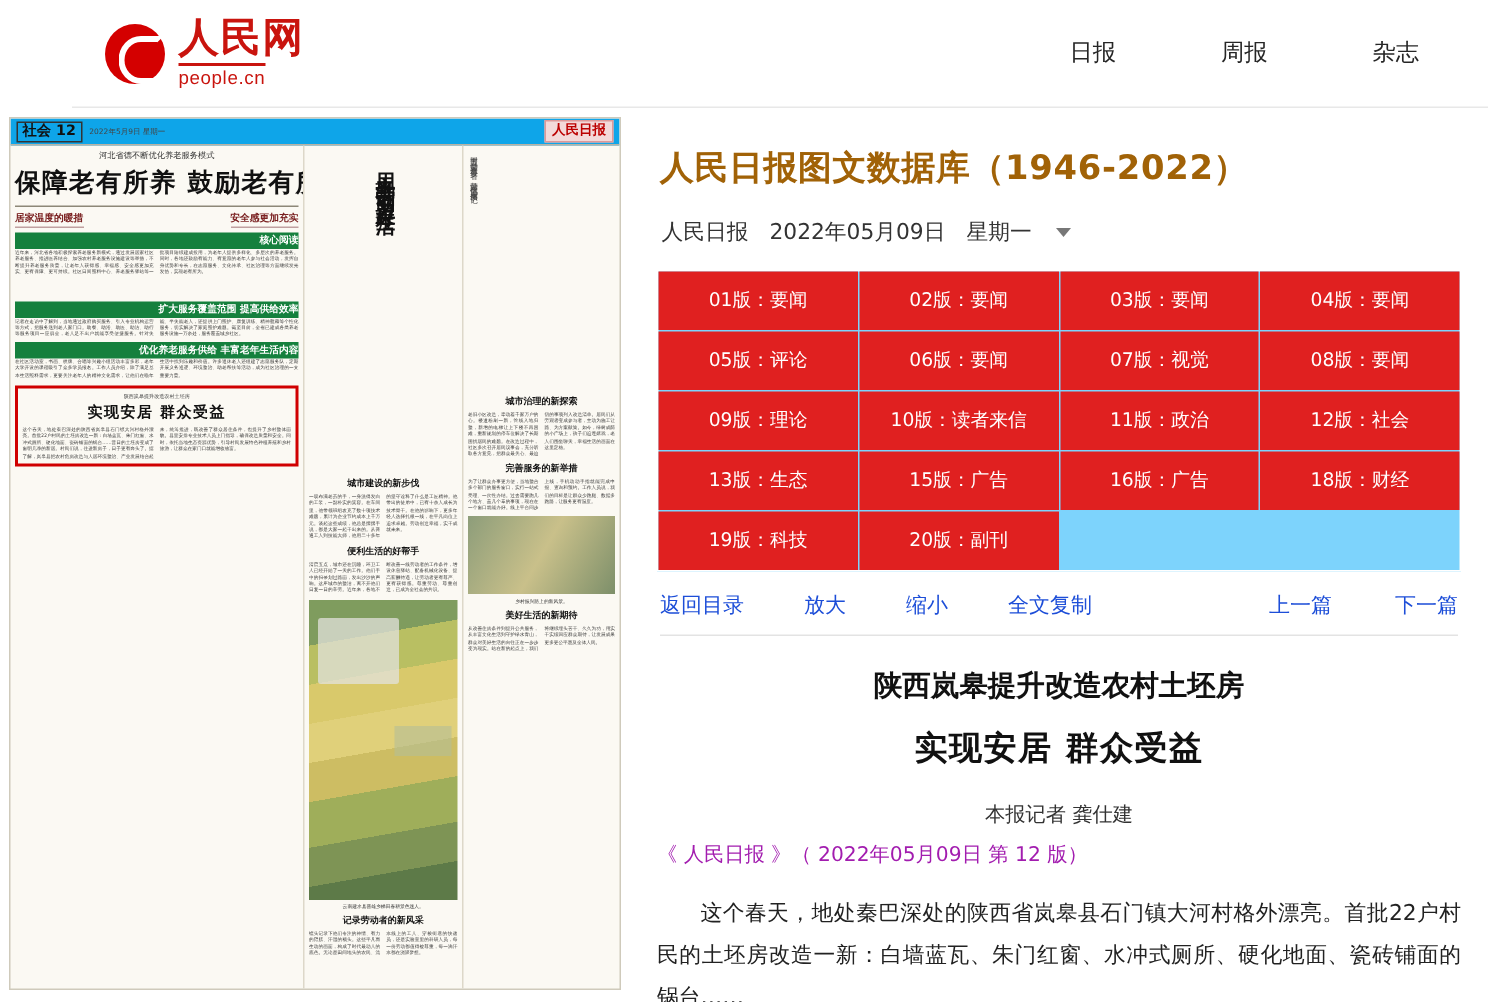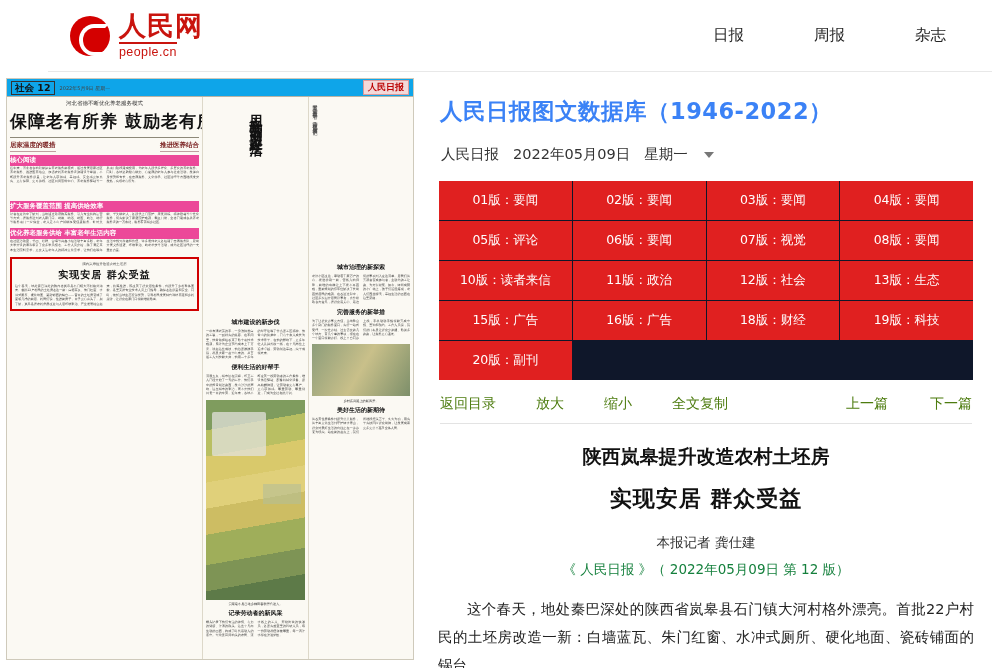--- a/index.html
+++ b/index.html
@@ -139,22 +139,22 @@
     font-size: 6.5px;
     font-weight: bold;
     color: #7a2020;
     border-bottom: 1px solid #c0a0a0;
     padding-bottom: 1px;
   }
   .boxhead {
     font-size: 6.5px;
     font-weight: bold;
     color: #fff;
-    background: #ec4899;
-    text-align: left;
+    background: #15803d;
+    text-align: right;
     padding: 1px 0;
   }
   .txt {
     font-size: 3.1px;
     line-height: 4.4px;
     color: #3a3a3a;
     text-align: justify;
     word-break: break-all;
   }
   .textcols2 { column-count: 2; column-gap: 4px; }
@@ -220,21 +220,21 @@
   .caption { font-size: 3.2px; color: #333; text-align: center; margin-top: 2px; }
   .tiny-photo {
     height: 52px;
     margin: 3px 0;
     background: linear-gradient(120deg,#8d9d7a,#c9c08a,#7d8f6a);
   }
   
   .db-title {
     font-size: 22.5px;
     font-weight: bold;
-    color: #3b82f6;
+    color: #a16207;
     font-family: "DejaVu Sans", sans-serif;
     letter-spacing: .5px;
     margin: 12px 0 0 2px;
   }
   .db-meta {
     display: flex;
     align-items: center;
     gap: 14px;
     margin: 18px 0 16px 3px;
     font-size: 14.5px;
@@ -246,41 +246,41 @@
     border-left: 5px solid transparent;
     border-right: 5px solid transparent;
     border-top: 6px solid #777;
     margin-left: 2px;
     cursor: pointer;
   }
   .grid {
     display: grid;
     grid-template-columns: repeat(4, 1fr);
     border: 1px solid #ffffff;
-    background: #0f172a;
+    background: #7dd3fc;
     gap: 1px;
   }
   .cell {
     background: #e02020;
     color: #fff;
     font-size: 12.5px;
     text-align: center;
     padding: 11px 0;
     cursor: pointer;
     font-family: "DejaVu Sans", sans-serif;
     white-space: nowrap;
   }
   .toolbar {
     display: flex;
     align-items: center;
     margin: 14px 2px 0 2px;
     padding-bottom: 10px;
     border-bottom: 1px solid #e3e3e3;
     font-size: 14px;
-    color: #4d7c0f;
+    color: #1d4ed8;
     font-family: "DejaVu Sans", sans-serif;
     gap: 28px;
   }
   .tb-left { display: flex; gap: 40px; }
   .tb-right { margin-left: auto; display: flex; gap: 42px; }
   .tb-item { cursor: pointer; }
   .art-sub {
     text-align: center;
     font-size: 19px;
     font-weight: bold;
@@ -298,23 +298,22 @@
     font-family: "DejaVu Sans", sans-serif;
   }
   .art-author {
     text-align: center;
     font-size: 13.5px;
     color: #333;
     margin-top: 20px;
     font-family: "DejaVu Sans", sans-serif;
   }
   .art-source {
-    text-align: center;
     font-size: 13.5px;
-    color: #15803d;
+    color: #a21caf;
     margin-top: 9px;
     font-family: "DejaVu Sans", sans-serif;
   }
   .art-body {
     font-size: 14.5px;
     line-height: 28px;
     color: #222;
     margin-top: 16px;
     text-align: justify;
     text-indent: 2em;
@@ -351,21 +350,21 @@
       </div>
 
       <div class="paper-cols">
 
         <div class="col c1">
           <div class="kicker">河北省德不断优化养老服务模式</div>
           <div class="headline-main">保障老有所养   鼓励老有所为</div>
           <div class="rule"></div>
           <div class="subbar">
             <span>居家温度的暖措</span>
-            <span>推进医养结合</span>
+            <span>安全感更加充实</span>
           </div>
           <div class="boxhead">核心阅读</div>
           <div class="txt textcols2">近年来，河北省各地积极探索养老服务新模式，通过发展居家社区养老服务、推进医养结合、加强农村养老服务设施建设等举措，不断提升养老服务质量，让老年人获得感、幸福感、安全感更加充实、更有保障、更可持续。社区日间照料中心、养老服务驿站等一批项目陆续建成投用，为老年人提供多样化、多层次的养老服务。同时，各地还鼓励有能力、有意愿的老年人参与社会活动，发挥自身优势和专长，在志愿服务、文化传承、社区治理等方面继续发光发热，实现老有所为。</div>
           <div class="boxhead" style="margin-top:17px">扩大服务覆盖范围 提高供给效率</div>
           <div class="txt textcols2">记者在走访中了解到，当地通过政府购买服务、引入专业机构运营等方式，把服务送到老人家门口。助餐、助浴、助医、助洁、助行等服务项目一应俱全，老人足不出户就能享受便捷服务。针对失能、半失能老人，还提供上门照护、康复训练、精神慰藉等个性化服务，切实解决了家庭照护难题。截至目前，全省已建成各类养老服务设施一万余处，服务覆盖城乡社区。</div>
           <div class="boxhead" style="margin-top:3px">优化养老服务供给 丰富老年生活内容</div>
           <div class="txt textcols2">在社区活动室，书画、棋牌、合唱等兴趣小组活动丰富多彩，老年大学开设的课程吸引了众多学员报名。工作人员介绍，除了满足基本生活照料需求，更要关注老年人的精神文化需求，让他们在晚年生活中找到乐趣和价值。许多退休老人还组建了志愿服务队，定期开展义务巡逻、环境整治、助老帮扶等活动，成为社区治理的一支重要力量。</div>
 
           <div class="redbox">
             <div class="redbox-kicker">陕西岚皋提升改造农村土坯房</div>
@@ -415,20 +414,21 @@
 
     <div class="grid">
       <div class="cell">01版：要闻</div>
       <div class="cell">02版：要闻</div>
       <div class="cell">03版：要闻</div>
       <div class="cell">04版：要闻</div>
       <div class="cell">05版：评论</div>
       <div class="cell">06版：要闻</div>
       <div class="cell">07版：视觉</div>
       <div class="cell">08版：要闻</div>
+      <div class="cell">09版：理论</div>
       <div class="cell">10版：读者来信</div>
       <div class="cell">11版：政治</div>
       <div class="cell">12版：社会</div>
       <div class="cell">13版：生态</div>
       <div class="cell">15版：广告</div>
       <div class="cell">16版：广告</div>
       <div class="cell">18版：财经</div>
       <div class="cell">19版：科技</div>
       <div class="cell">20版：副刊</div>
     </div>

